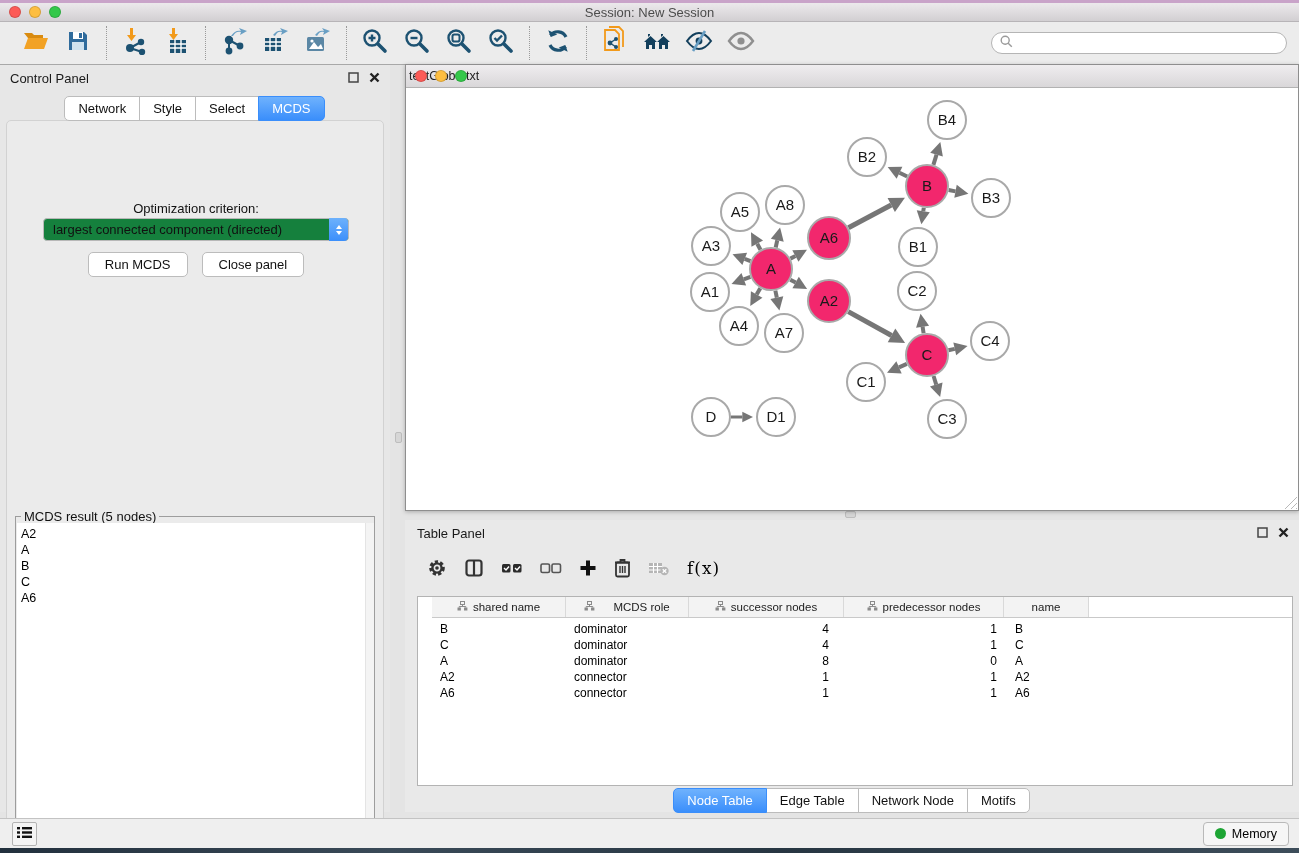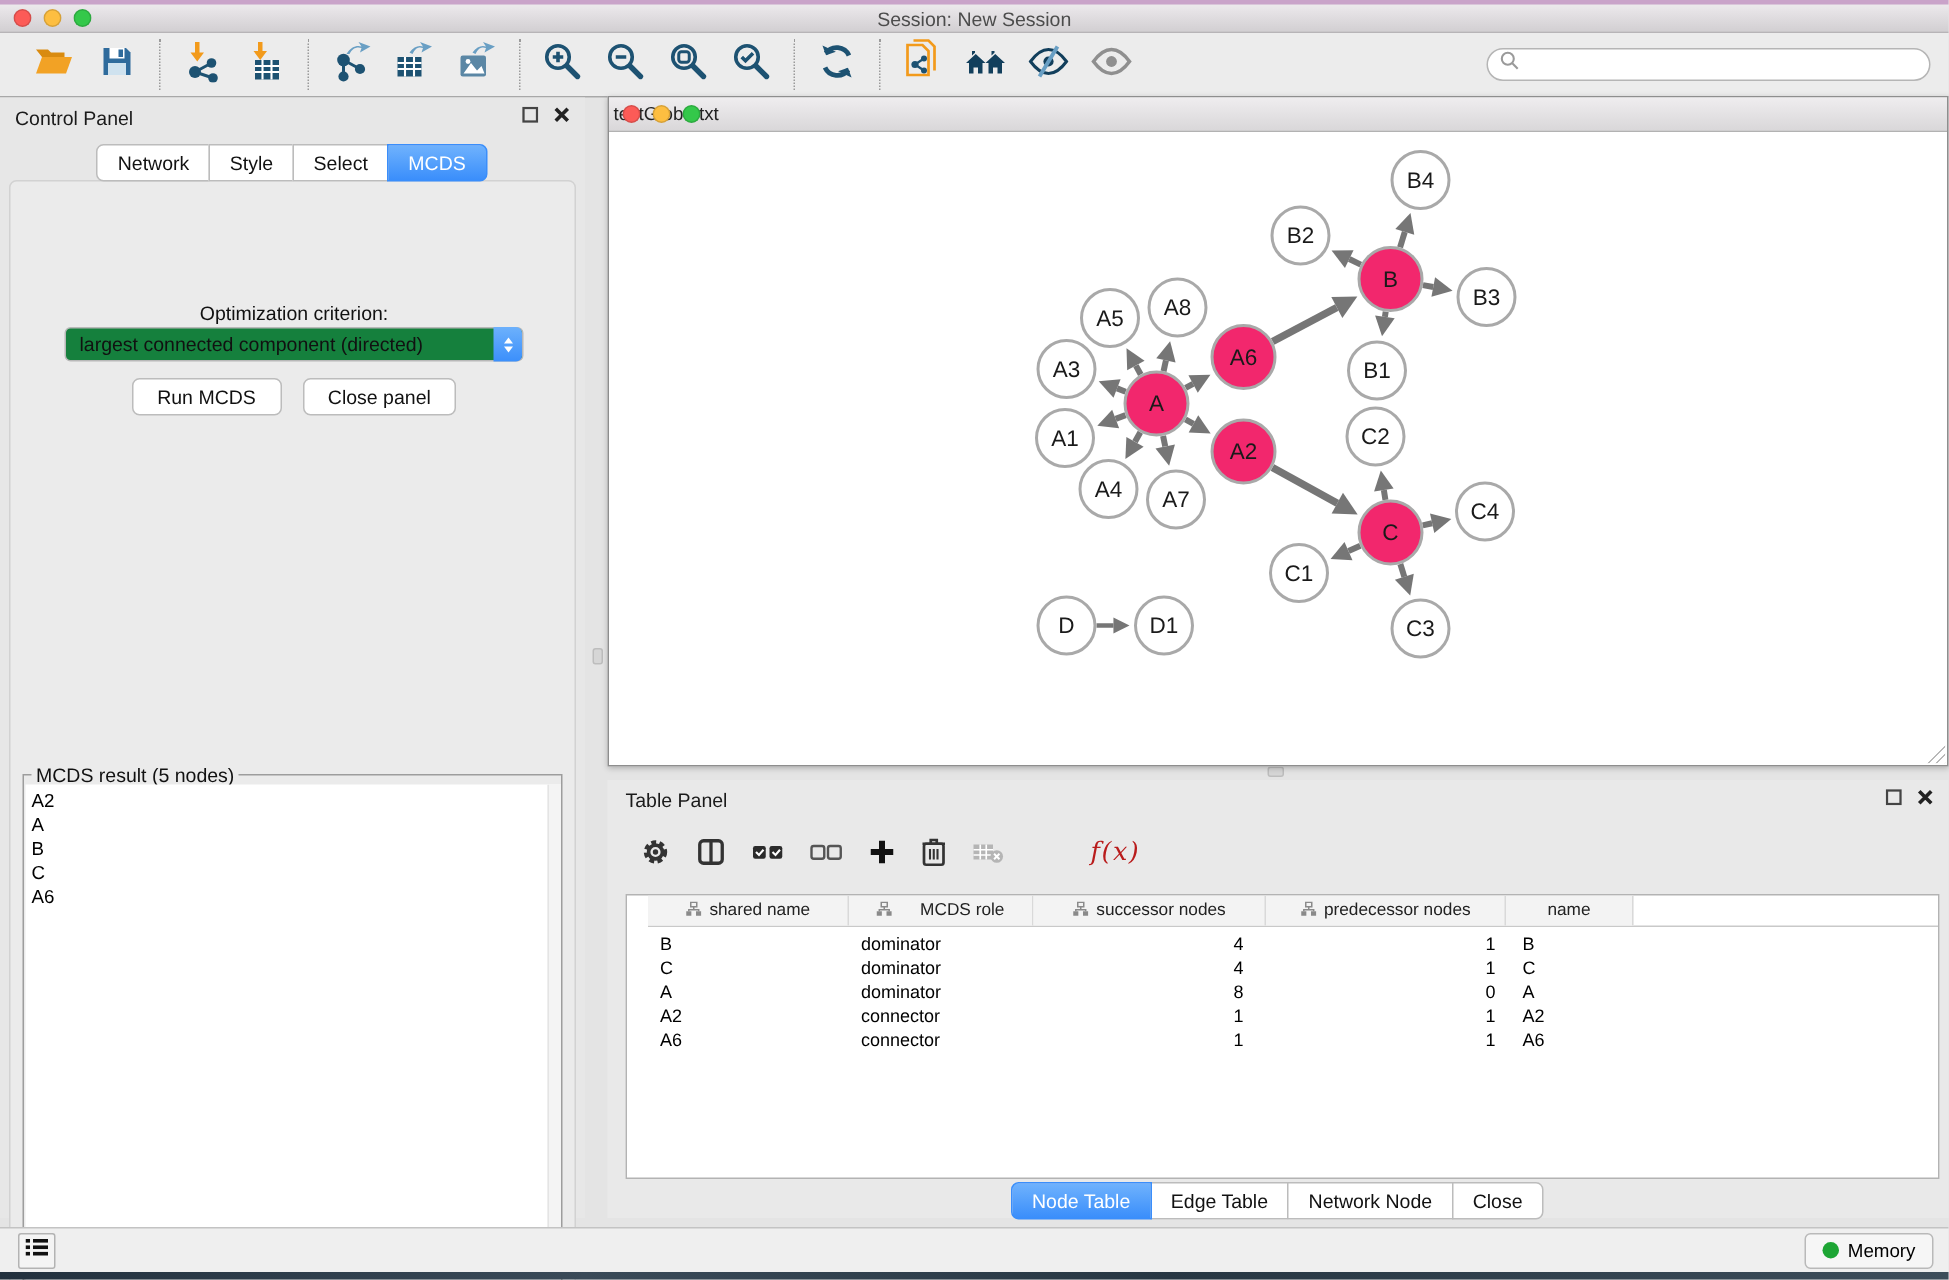--- a/index.html
+++ b/index.html
@@ -69,21 +69,21 @@
     display:flex; align-items:center; position:relative; }
   .net-titlebar .title { position:absolute; left:3px; right:0; text-align:left; font-size:12.5px; color:#222; }
   .net-canvas { position:relative; width:892px; height:422px; background:#fff; }
   .resize-grip { position:absolute; right:1px; bottom:1px; width:14px; height:14px;
     background:repeating-linear-gradient(135deg, transparent 0 3px, #b9b9b9 3px 4px); clip-path:polygon(100% 0,100% 100%,0 100%); }
 
   
   .table-panel { position:absolute; left:405px; top:520px; width:894px; height:292px; background:#e9e9e9; }
   .tp-toolbar { position:absolute; left:8px; top:28px; width:878px; height:40px; display:flex; align-items:center; gap:17px; padding-left:14px; }
   .tp-icon { display:flex; align-items:center; justify-content:center; height:22px; }
-  .fx { font-family:"DejaVu Serif", serif; font-style:italic; font-size:17px; color:#b91c1c; letter-spacing:1px;margin-left:40px; }
+  .fx { font-family:"DejaVu Serif", serif; font-size:17px; color:#000000; letter-spacing:1px; }
   .tp-table { position:absolute; left:12px; top:76px; width:876px; height:190px; background:#fff; border:1px solid #b3b3b3; overflow:hidden;padding-left:14px; }
   .thead { display:flex; height:21px; border-bottom:1px solid #c9c9c9; }
   .th { background:#f3f3f3; border-right:1px solid #d9d9d9; display:flex; align-items:center; justify-content:center;
     gap:5px; font-size:11.5px; color:#222; }
   .tr { display:flex; height:16px; align-items:center; }
   .td { font-size:12px; color:#000; overflow:hidden; white-space:nowrap; }
   .tp-tabs { position:absolute; left:0; top:268px; width:894px; display:flex; justify-content:center; }
 
   
   .statusbar { position:absolute; left:0; top:818px; width:1299px; height:30px; background:#efefef;
@@ -629,21 +629,21 @@
             <div class="td" style="width: 155px; text-align: right; padding-right: 15px;">1</div>
             <div class="td" style="width: 160px; text-align: right; padding-right: 7px;">1</div>
             <div class="td" style="width: 85px; padding-left: 11px;">A6</div>
           </div>
         </div>
     </div>
     <div class="tp-tabs seg" id="tp-tabs">
         <button class="seg-btn sel">Node Table</button>
         <button class="seg-btn">Edge Table</button>
         <button class="seg-btn">Network Node</button>
-        <button class="seg-btn">Close</button>
+        <button class="seg-btn">Motifs</button>
       </div>
   </div>
 
   <div class="statusbar">
     <div class="sb-left-btn">
       <span><svg width="15" height="13" viewBox="0 0 15 13">
             <rect x="0" y="1" width="3" height="2.4" fill="#111"></rect>
             <rect x="5" y="1" width="10" height="2.4" fill="#111"></rect>
             <rect x="0" y="5.3" width="3" height="2.4" fill="#111"></rect>
             <rect x="5" y="5.3" width="10" height="2.4" fill="#111"></rect>

